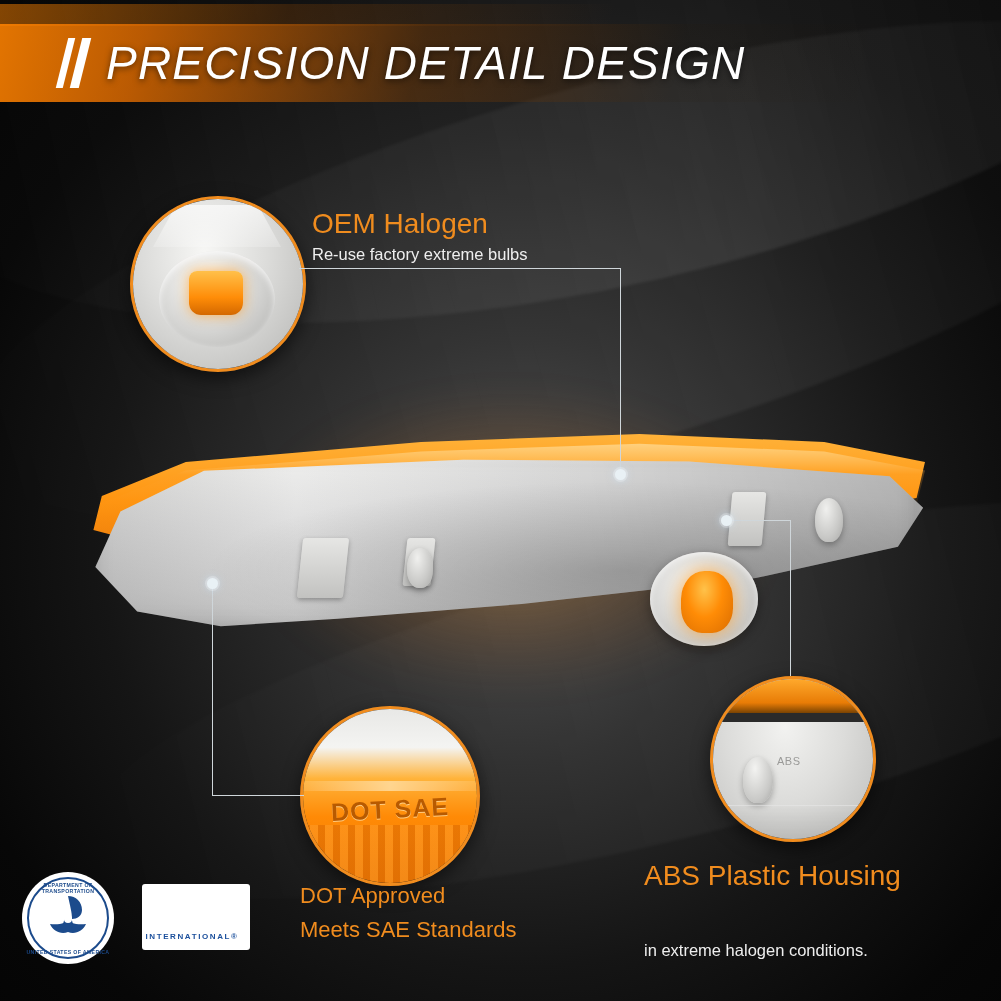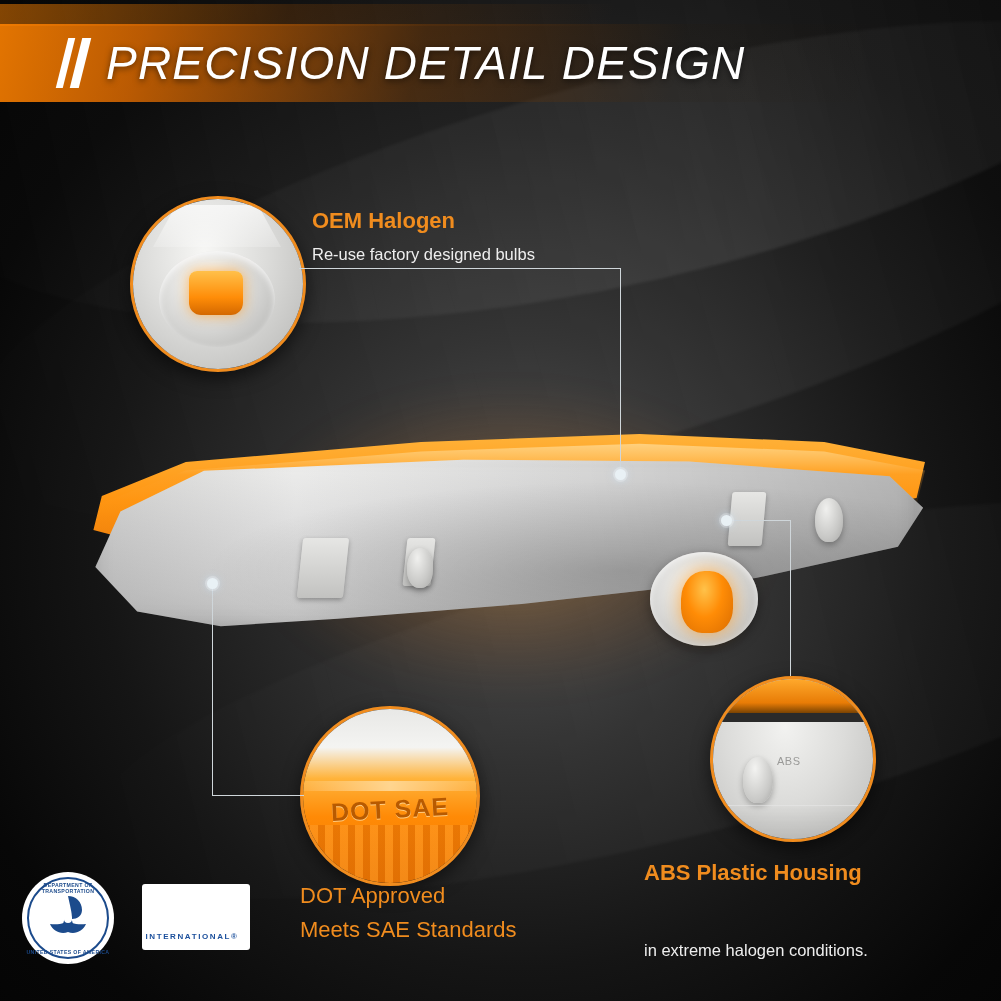--- a/index.html
+++ b/index.html
@@ -275,22 +275,22 @@
     width: 11px; height: 11px;
     border-radius: 50%;
     background: #e9f1f5;
     box-shadow: 0 0 0 2px rgba(255,255,255,.25), 0 0 8px rgba(200,230,255,.7);
   }
 
   
   .lbl-title {
     position: absolute;
     color: #f08c1e;
-    font-size: 22px;
-    font-weight: bold;
+    font-size: 28px;
+    font-weight: normal;
     white-space: nowrap;
   }
   .lbl-sub {
     position: absolute;
     color: #eeeeee;
     font-size: 16.5px;
     line-height: 22px;
   }
   .lbl-dot {
     position: absolute;
@@ -397,21 +397,21 @@
     <div class="inner">
       <div class="facet"></div>
       <div class="socket"></div>
       <div class="amber"></div>
     </div>
   </div>
   <div class="leader" style="left:620px; top:268px; width:1px; height:206px;"></div>
   <div class="leader" style="left:299px; top:268px; width:322px; height:1px;"></div>
   <div class="dot" style="left:615px; top:469px;"></div>
   <div class="lbl-title" style="left:312px; top:208px;">OEM Halogen</div>
-  <div class="lbl-sub" style="left:312px; top:243px;">Re-use factory designed bulbs</div>
+  <div class="lbl-sub" style="left:312px; top:243px;">Re-use factory extreme bulbs</div>
 
   <div class="callout c2">
     <div class="inner">
       <div class="stripe"></div>
       <div class="dot-text">DOT SAE</div>
       <div class="ribs"></div>
     </div>
   </div>
   <div class="leader" style="left:212px; top:583px; width:1px; height:212px;"></div>
   <div class="leader" style="left:212px; top:795px; width:92px; height:1px;"></div>

